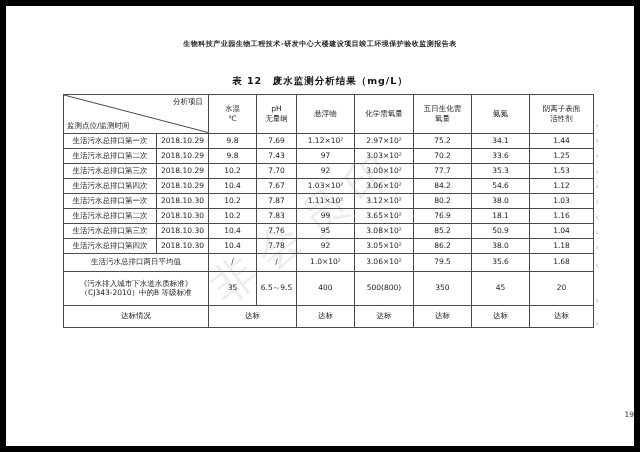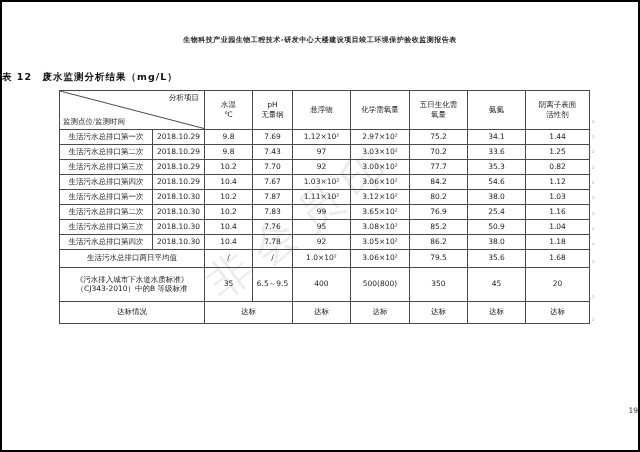--- a/index.html
+++ b/index.html
@@ -1,34 +1,34 @@
 <!DOCTYPE html>
 <html><head>
 <meta charset="utf-8">
 <style>
   html,body{margin:0;padding:0;background:#ffffff;}
   .page{
     position:relative;
     width:640px;height:452px;
     box-sizing:border-box;
     background:#ffffff;
-    border:2px solid #000000;
+    border:6px solid #000000;
     font-family:"DejaVu Sans","Liberation Sans",sans-serif;
     color:#1c1c1c;
     overflow:hidden;
   }
   .doc-header{
     position:absolute;top:33px;left:0;right:0;
     text-align:center;
     font-size:7px;font-weight:700;color:#2a2a2a;
     letter-spacing:0.5px;
   }
   .table-title{
     position:absolute;top:69px;left:0;right:0;
-    text-align:left;
+    text-align:center;
     font-size:9.5px;font-weight:700;color:#111;
     letter-spacing:1px;
   }
   table.results{
     position:absolute;left:57px;top:88px;
     width:530px;
     border-collapse:collapse;
     table-layout:fixed;
   }
   table.results th, table.results td{
@@ -41,21 +41,21 @@
     padding:0 1px;
     white-space:pre-line;
     line-height:1.25;
     overflow:hidden;
   }
   table.results thead tr{height:33px;}
   table.results tbody tr{height:15px;}
   table.results tbody tr:nth-child(9){height:18px;}
   table.results tbody tr:nth-child(10){height:34px;margin-left:33px;}
   table.results tbody tr:nth-child(11){height:22px;}
-  th.corner{position:relative;padding:0;font-family:Liberation Serif, serif;}
+  th.corner{position:relative;padding:0;}
   th.corner svg{position:absolute;left:0;top:0;width:100%;height:100%;}
   .corner-top{
     position:absolute;top:2px;right:5px;
     font-size:7.5px;font-weight:400;color:#222;
   }
   .corner-bottom{
     position:absolute;bottom:2px;left:3px;
     font-size:7.5px;font-weight:400;color:#222;
   }
   .watermark{
@@ -148,21 +148,21 @@
         </tr>
         <tr>
           <td>生活污水总排口第三次</td>
           <td>2018.10.29</td>
           <td>10.2</td>
           <td>7.70</td>
           <td>92</td>
           <td>3.00×10²</td>
           <td>77.7</td>
           <td>35.3</td>
-          <td>0.82</td>
+          <td>1.53</td>
         </tr>
         <tr>
           <td>生活污水总排口第四次</td>
           <td>2018.10.29</td>
           <td>10.4</td>
           <td>7.67</td>
           <td>1.03×10²</td>
           <td>3.06×10²</td>
           <td>84.2</td>
           <td>54.6</td>
@@ -180,21 +180,21 @@
           <td>1.03</td>
         </tr>
         <tr>
           <td>生活污水总排口第二次</td>
           <td>2018.10.30</td>
           <td>10.2</td>
           <td>7.83</td>
           <td>99</td>
           <td>3.65×10²</td>
           <td>76.9</td>
-          <td>25.4</td>
+          <td>18.1</td>
           <td>1.16</td>
         </tr>
         <tr>
           <td>生活污水总排口第三次</td>
           <td>2018.10.30</td>
           <td>10.4</td>
           <td>7.76</td>
           <td>95</td>
           <td>3.08×10²</td>
           <td>85.2</td>

